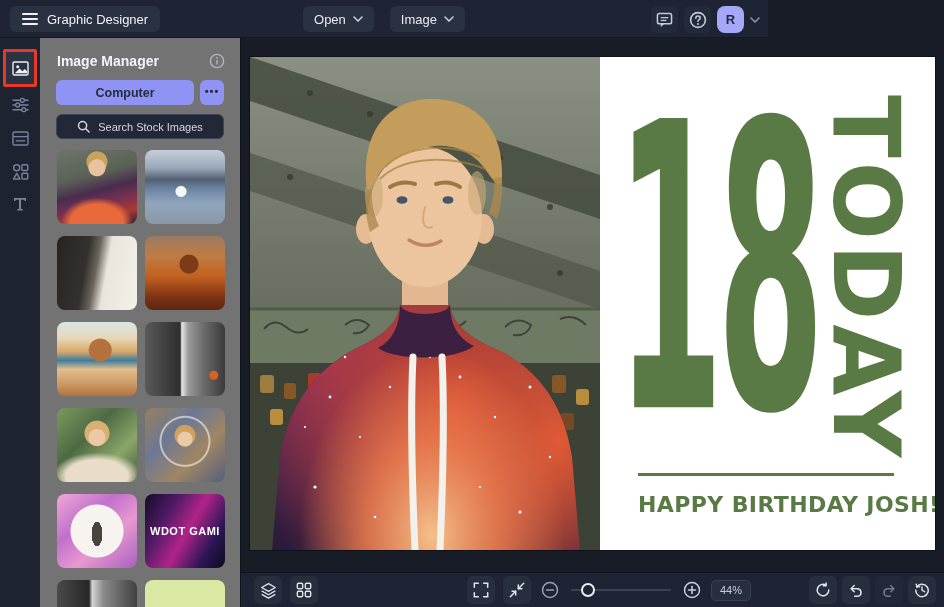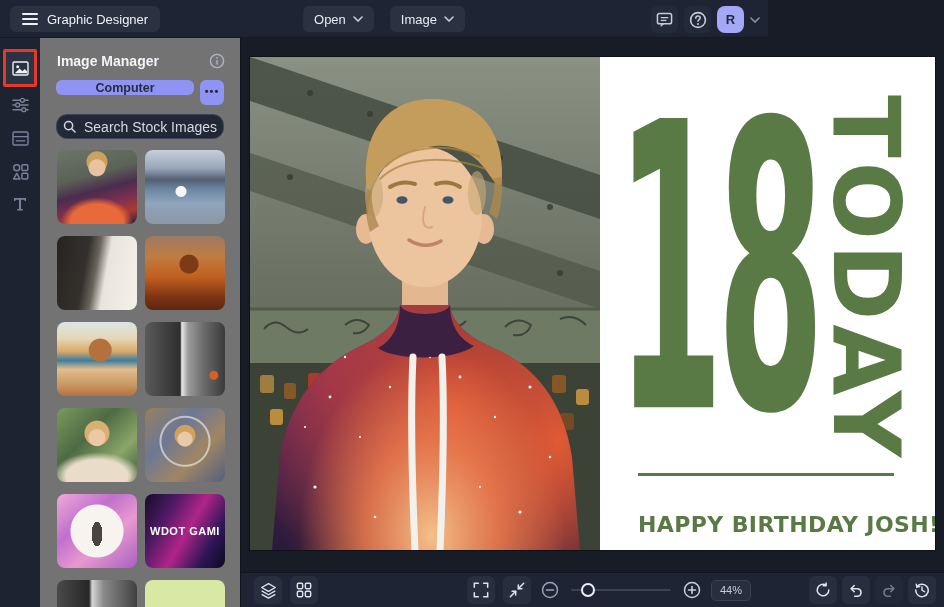--- a/index.html
+++ b/index.html
@@ -30,29 +30,29 @@
   .rail-item.first { margin-top:10px; height:40px; }
   .active-box { width:34px; height:38px; border:3px solid #e8382a; border-radius:2px;
                 background:#2b3242; display:flex; align-items:center; justify-content:center; color:#eef1f6; }
 
   
   .panel { position:absolute; left:40px; top:38px; width:201px; bottom:0; background:#737373;
            border-right:1px solid #10141e; z-index:20; overflow:hidden; }
   .panel-head { display:flex; align-items:center; justify-content:space-between; padding:15px 15px 11px 17px; }
   .panel-title { color:#f2f4f8; font-size:14px; font-weight:bold; }
   .src-row { display:flex; gap:6px; padding:0 16px; }
-  .btn-computer { flex:1; height:15px; background:#8f93f3; border:none; border-radius:6px;
+  .btn-computer { flex:1; height:25px; background:#8f93f3; border:none; border-radius:6px;
                   color:#262d3d; font-size:12.5px; font-weight:bold; cursor:pointer;
                   font-family:"Liberation Sans",sans-serif; }
   .btn-more { width:24px; height:25px; background:#8f93f3; border:none; border-radius:6px;
               color:#262d3d; font-size:11px; font-weight:bold; letter-spacing:1px; cursor:pointer;
               display:flex; align-items:center; justify-content:center; padding-bottom:4px; }
   .search-bar { margin:9px 16px 0; height:25px; background:#222836; border:1px solid #3d4558;
-                border-radius:11px; display:flex; align-items:center; justify-content:center; gap:8px;
-                color:#d3d8e2; font-size:14px; cursor:pointer; }
+                border-radius:6px; display:flex; align-items:center; justify-content:center; gap:8px;
+                color:#d3d8e2; font-size:11px; cursor:pointer; }
   .thumb-grid { position:absolute; left:17px; top:112px; width:168px; bottom:0; overflow:hidden;
                 display:grid; grid-template-columns:80px 80px; grid-auto-rows:74px; gap:12px 8px; }
   .thumb { width:80px; height:74px; border-radius:8px; overflow:hidden; cursor:pointer;
            position:relative; background-color:#333; }
   .thumb .cap { position:absolute; inset:0; display:flex; align-items:center; justify-content:center;
                 color:#fff; font-weight:bold; font-size:11px; letter-spacing:.5px; white-space:nowrap; }
 
   .t-boy { background:
       radial-gradient(circle at 50% 24%, #e9c29f 0 8px, transparent 9px),
       radial-gradient(circle at 50% 16%, #c9a25e 0 10px, transparent 11px),
@@ -101,21 +101,21 @@
   .photo { width:350px; height:493px; position:relative; overflow:hidden; background:#5a6156; }
   .cream { width:335px; height:493px; background:#ffffff; position:relative; overflow:hidden; }
   .age { position:absolute; left:16px; top:34px; color:#5a7a45; font-weight:bold;
          font-size:310px; line-height:0.9; letter-spacing:-14px;
          transform:scale(0.5,1.28); transform-origin:top left; font-family:"DejaVu Sans",sans-serif; }
   .today { position:absolute; right:24px; top:38px; writing-mode:vertical-rl; color:#5a7a45;
            font-weight:bold; font-size:92px; letter-spacing:4px; line-height:1;
            font-family:"DejaVu Sans",sans-serif; }
   .card-line { position:absolute; left:38px; top:416px; width:256px; height:3px; background:#5a7a45; }
   .msg { position:absolute; left:38px; top:435px; color:#5a7a45; font-weight:bold; font-size:22px;
-         letter-spacing:.4px; white-space:nowrap; font-family:"DejaVu Sans",sans-serif;margin-top:20px; }
+         letter-spacing:.4px; white-space:nowrap; font-family:"DejaVu Sans",sans-serif; }
 
   
   .bottom-bar { position:absolute; left:241px; right:0; bottom:0; height:35px; background:#1e2433;
                 border-top:1px solid #10141e; z-index:25; }
   .bb-btn { width:28px; height:28px; background:#272e3d; border-radius:6px; display:flex;
             align-items:center; justify-content:center; color:#dfe3ec; cursor:pointer; }
   .bb-plain { width:22px; height:22px; display:flex; align-items:center; justify-content:center;
               color:#c9cede; cursor:pointer; }
   .bb-left { position:absolute; left:13px; top:3px; display:flex; gap:8px; }
   .bb-center { position:absolute; left:226px; top:3px; display:flex; align-items:center; gap:8px; }

